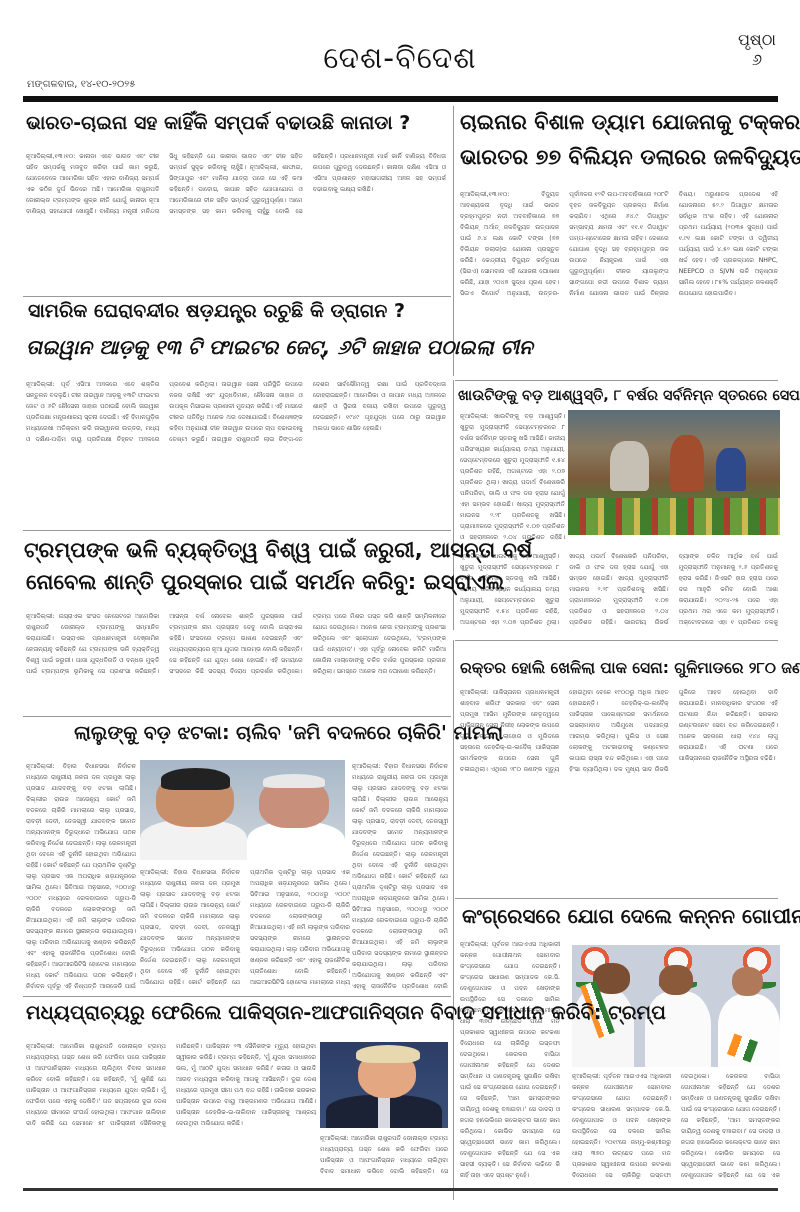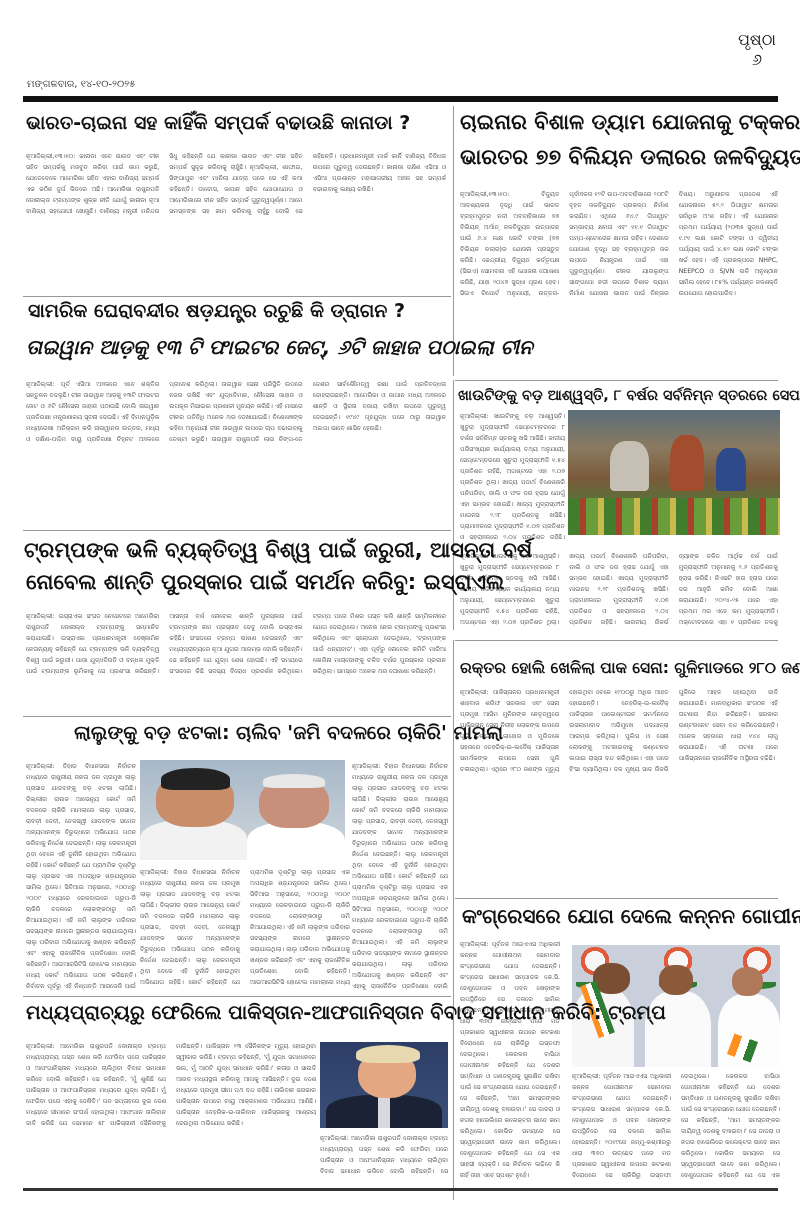--- a/index.html
+++ b/index.html
@@ -68,20 +68,21 @@
   .photo-congress .m3 { position:absolute; left:70%; top:40%; width:30%; height:65%; background:#fdfdfd; border-radius:40% 40% 0 0; }
   .photo-congress .m3f { position:absolute; left:77%; top:18%; width:15%; height:24%; background:#b07a5a; border-radius:45%; }
   .photo-congress .scarf { position:absolute; left:8%; top:30%; width:8%; height:45%; background: linear-gradient(90deg, #ff8f1f 0 33%, #fff 33% 66%, #2e7d32 66%); transform: rotate(-20deg); }
   .photo-congress .scarf2 { position:absolute; left:76%; top:75%; width:12%; height:18%; background: linear-gradient(90deg, #ff8f1f 0 33%, #fff 33% 66%, #2e7d32 66%); transform: rotate(20deg); }
 </style>
 </head>
 <body>
 
 <header class="masthead">
   <div class="pub-date">ମଙ୍ଗଳବାର, ୧୪-୧୦-୨୦୨୫</div>
+  <div class="section-title">ଦେଶ-ବିଦେଶ</div>
   <div class="page-label">
     <div>ପୃଷ୍ଠା</div>
     <div>୬</div>
   </div>
 </header>
 <div class="rule-top"></div>
 
 <article>
   <h2 class="hl hl-l" style="left:26px; top:112px;">ଭାରତ-ଚାଇନା ସହ କାହିଁକି ସମ୍ପର୍କ ବଢାଉଛି କାନାଡା ?</h2>
   <div class="body cols-3" style="left:26px; top:150px; width:420px; height:140px;">ନୂଆଦିଲ୍ଲୀ,୧୩।୧୦: କାନାଡା ଏବେ ଭାରତ ଏବଂ ଚୀନ ସହିତ ସମ୍ପର୍କକୁ ମଜବୁତ କରିବା ପାଇଁ କାମ କରୁଛି, ଯେତେବେଳେ ଆମେରିକା ସହିତ ଏହାର ବାଣିଜ୍ୟ ସମ୍ପର୍କ ଏକ କଠିନ ଦୁର୍ଗ ଭିତରେ ଅଛି। ଆମେରିକା ରାଷ୍ଟ୍ରପତି ଡୋନାଲ୍ଡ ଟ୍ରମ୍ପଙ୍କ ଶୁଳ୍କ ନୀତି ଯୋଗୁଁ କାନାଡା ନୂଆ ବାଣିଜ୍ୟ ସହଯୋଗୀ ଖୋଜୁଛି। ବାଣିଜ୍ୟ ମନ୍ତ୍ରୀ ମନିନ୍ଦର ସିଧୁ କହିଛନ୍ତି ଯେ କାନାଡା ଭାରତ ଏବଂ ଚୀନ ସହିତ ସମ୍ପର୍କ ସୁଦୃଢ କରିବାକୁ ଚାହୁଁଛି। ନୂଆଦିଲ୍ଲୀ, ଶାଙ୍ଘାଇ, ସିଙ୍ଗାପୁର ଏବଂ ମାନିଲା ଯାତ୍ରା ପରେ ସେ ଏହି କଥା କହିଛନ୍ତି। ଦାବୋସ, ଜାପାନ ସହିତ ଯୋଗାଯୋଗ ଓ ଆମେରିକାରେ ଚୀନ ସହିତ ସମ୍ପର୍କ ଗୁରୁତ୍ୱପୂର୍ଣ୍ଣ। ଆମେ ସମସ୍ତଙ୍କ ସହ କାମ କରିବାକୁ ଚାହୁଁଛୁ ବୋଲି ସେ କହିଛନ୍ତି। ପ୍ରଧାନମନ୍ତ୍ରୀ ମାର୍କ କାର୍ନି ବାଣିଜ୍ୟ ବିବିଧତା ଉପରେ ଗୁରୁତ୍ୱ ଦେଉଛନ୍ତି। କାନାଡା ଦକ୍ଷିଣ ଏସିଆ ଓ ଏସିଆ ପ୍ରଶାନ୍ତ ମହାସାଗରୀୟ ଅଞ୍ଚଳ ସହ ସମ୍ପର୍କ ବଢାଇବାକୁ ଲକ୍ଷ୍ୟ ରଖିଛି।</div>

